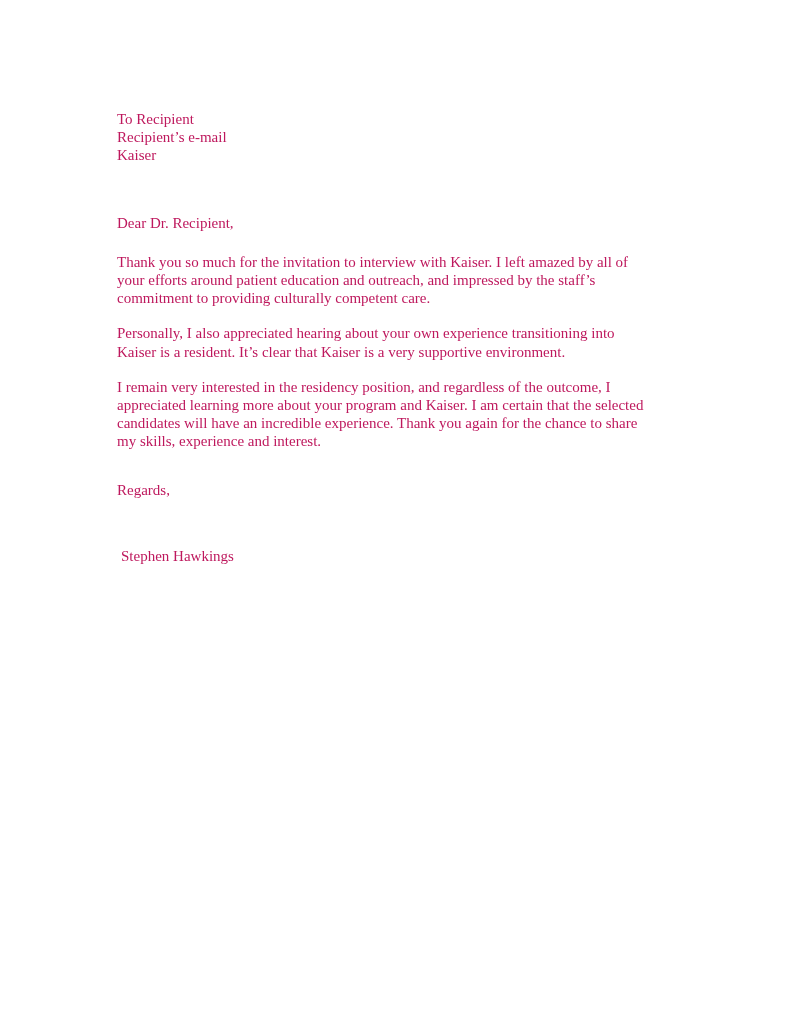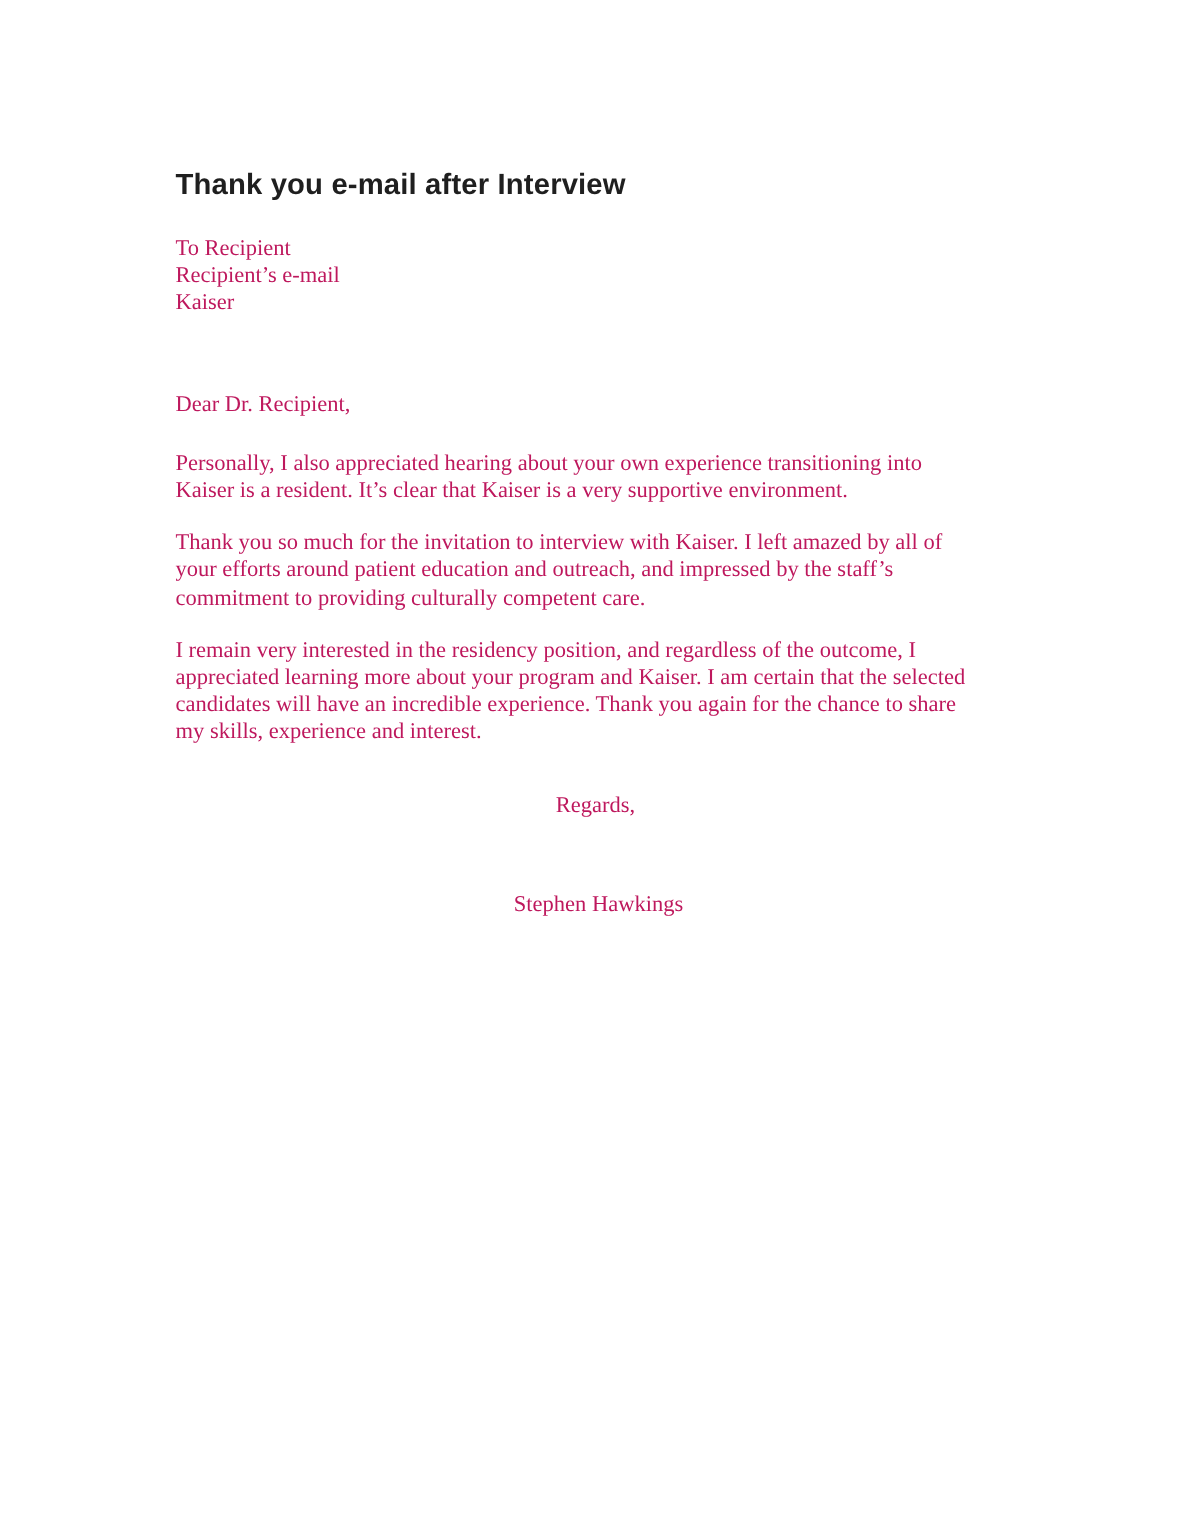--- a/index.html
+++ b/index.html
@@ -51,49 +51,46 @@
   .para {
     margin: 0 0 17px 0;
     white-space: pre-line;
     max-width: 562px;
   }
   .para-last {
     margin-bottom: 30px;
   }
   .closing {
     margin: 0 0 48px 0;
-    text-align: center;
   }
   .signature {
     margin: 0;
     padding-left: 4px;
-    text-align: center;
   }
 </style>
 </head>
 <body>
 
 <div class="page">
 
-  <h1 class="doc-title">Thank you e-mail after Interview</h1>
 
   <div class="serif header-block">
     <div class="header-line">To Recipient</div>
     <div class="header-line">Recipient’s e-mail</div>
     <div class="header-line">Kaiser</div>
   </div>
 
   <p class="serif salutation">Dear Dr. Recipient,</p>
 
-  <p class="serif para">Personally, I also appreciated hearing about your own experience transitioning into
-Kaiser is a resident. It’s clear that Kaiser is a very supportive environment.</p>
-
   <p class="serif para">Thank you so much for the invitation to interview with Kaiser. I left amazed by all of
 your efforts around patient education and outreach, and impressed by the staff’s
 commitment to providing culturally competent care.</p>
+
+  <p class="serif para">Personally, I also appreciated hearing about your own experience transitioning into
+Kaiser is a resident. It’s clear that Kaiser is a very supportive environment.</p>
 
   <p class="serif para para-last">I remain very interested in the residency position, and regardless of the outcome, I
 appreciated learning more about your program and Kaiser. I am certain that the selected
 candidates will have an incredible experience. Thank you again for the chance to share
 my skills, experience and interest.</p>
 
   <p class="serif closing">Regards,</p>
 
   <p class="serif signature">Stephen Hawkings</p>
 

